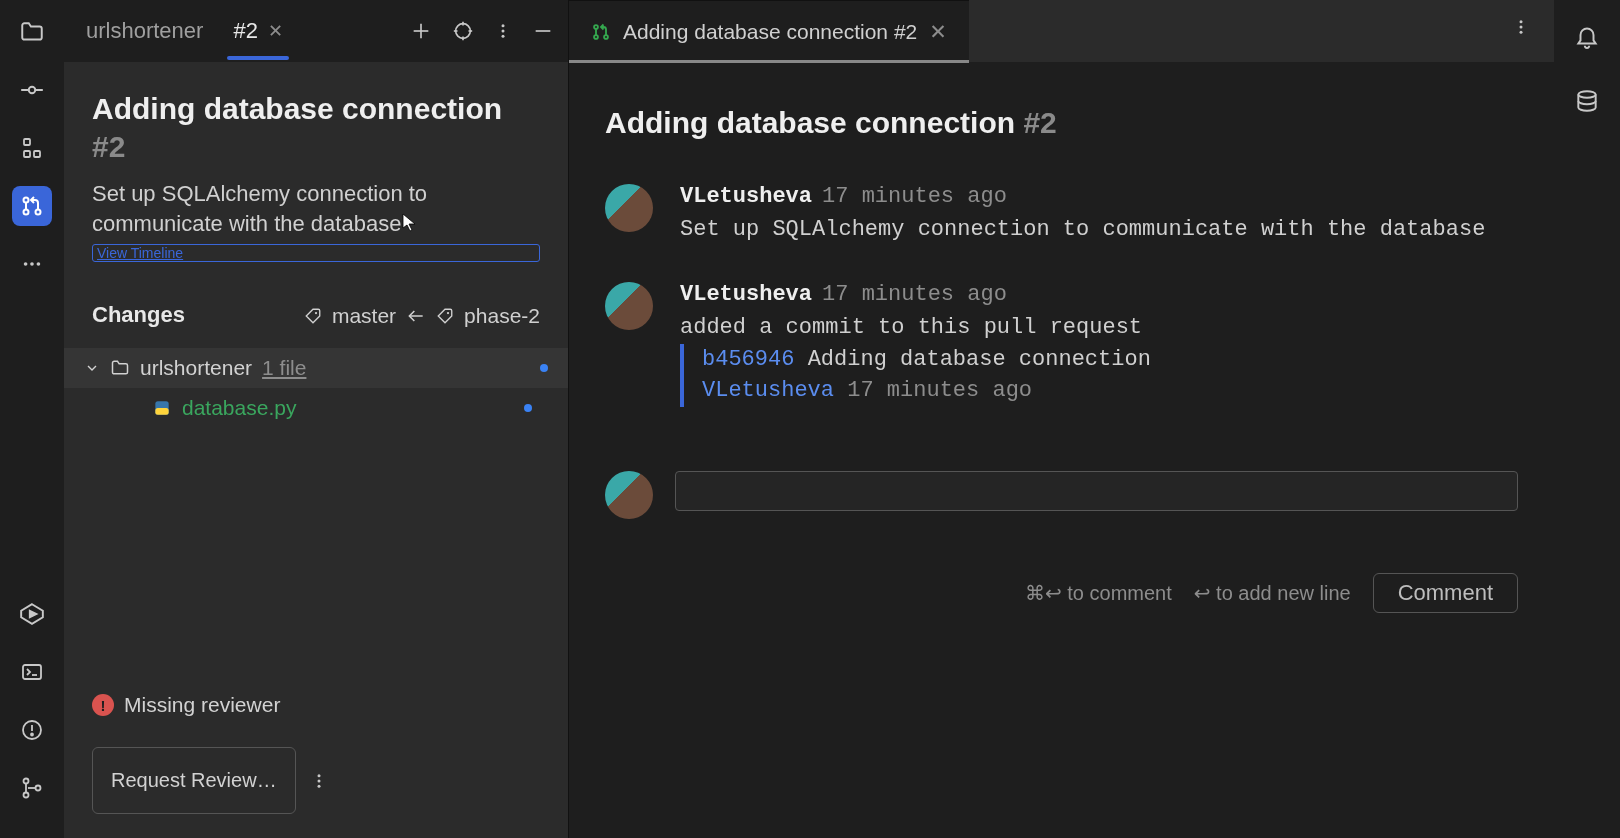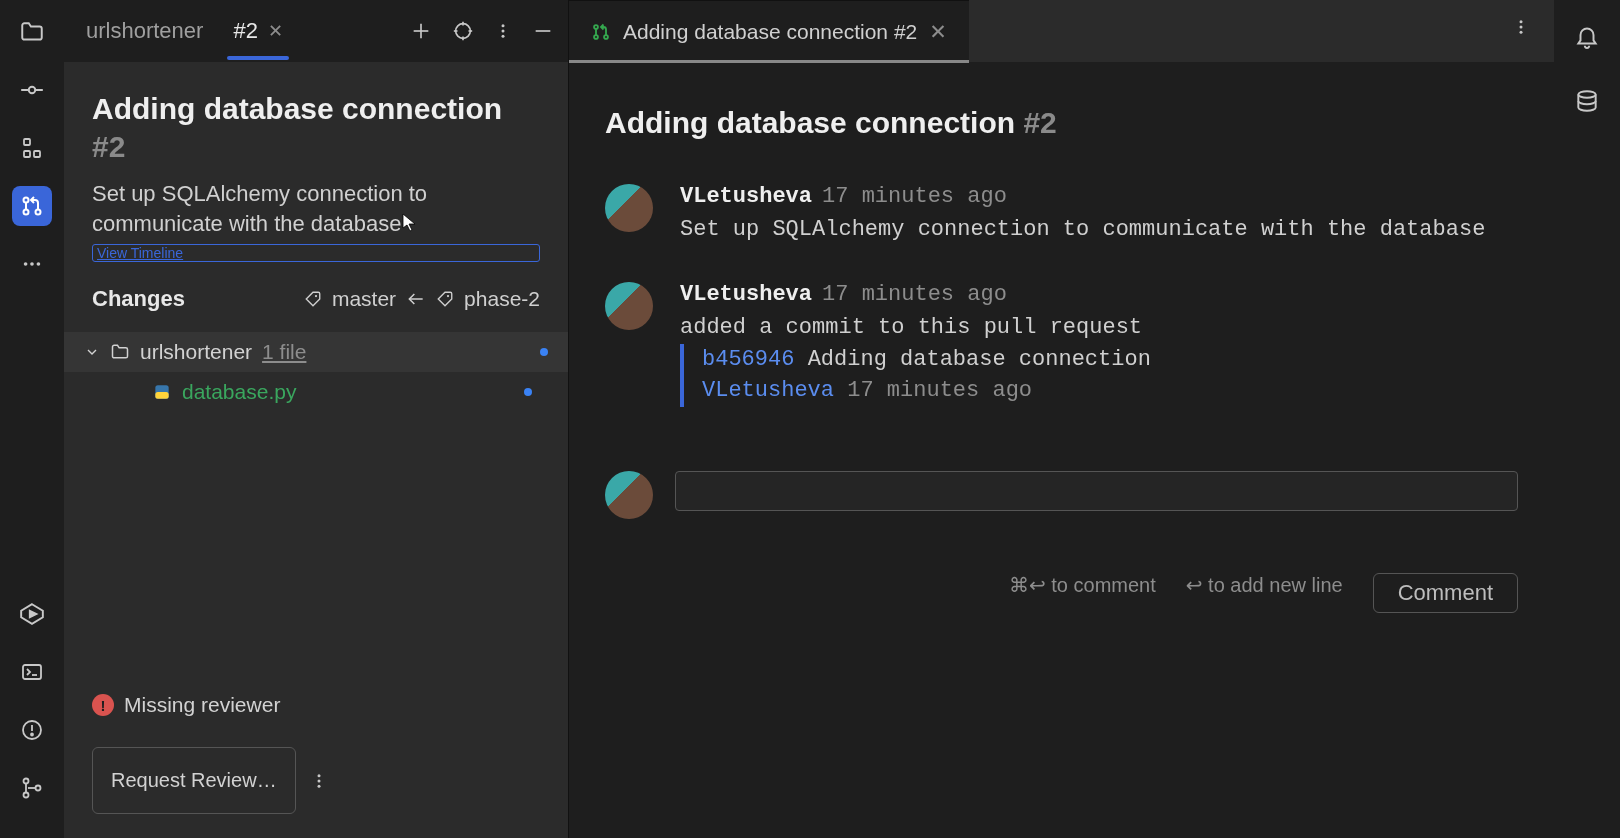--- a/index.html
+++ b/index.html
@@ -56,21 +56,21 @@
   content:""; position:absolute; left:8px; right:8px; bottom:-12px;
   height:4px; background:#3a66d9; border-radius:2px;
 }
 .panel-tabs .close-x { color:#8d8d8d; font-size:18px; }
 .panel-tabs .tab-actions { margin-left:auto; display:flex; align-items:center; gap:20px; color:#c8c8c8; }
 .panel-body { padding: 28px 28px 0 28px; flex:1; display:flex; flex-direction:column; overflow:hidden;}
 .pr-title { font-size: 30px; font-weight:700; color:#efefef; line-height:1.25; }
 .pr-title .pr-num { color:#8a8a8a; font-weight:600; }
 .pr-desc { margin-top:14px; font-size:22px; color:#d0d0d0; line-height:1.35; }
 .view-tl { display:inline-block; margin-top:6px; font-size:14px; color:#3a66d9; text-decoration:underline; border:1px solid #3a66d9; padding:0 4px; border-radius:3px; cursor:pointer; }
-.changes-head { display:flex; align-items:center; margin-top:24px; font-size:22px; }
+.changes-head { display:flex; align-items:flex-end; margin-top:40px; font-size:22px; }
 .changes-head .ch-lbl { font-weight:700; color:#e8e8e8; }
 .changes-head .branches { margin-left:auto; display:flex; align-items:center; gap:10px; color:#d0d0d0; font-size:21px; }
 .tree { margin-top:20px; }
 .tree-row { display:flex; align-items:center; height:40px; font-size:21px; gap:10px; padding:0 8px; color:#d2d2d2; }
 .tree-row.folder { background:#353535; margin:0 -28px; padding:0 20px; }
 .tree-row .dim { color:#8d8d8d;text-decoration:underline; }
 .tree-row .dot { margin-left:auto; width:8px; height:8px; background:#3a82f4; border-radius:50%; }
 .tree-row.file { padding-left:60px; color:#3aa65e; }
 .panel-foot { padding: 0 28px 24px 28px; }
 .warn { display:flex; align-items:center; gap:10px; font-size:21px; color:#d2d2d2; margin-bottom:30px; }
@@ -93,21 +93,21 @@
 .tl-head .author { color:#efefef; font-weight:600; }
 .tl-head .time { color:#8d8d8d; }
 .tl-text { font-size:22px; color:#d0d0d0; margin-top:6px; line-height:1.4; }
 .commit-box { border-left:4px solid #3a66d9; padding-left:18px; font-size:22px; line-height:1.45; }
 .commit-box .sha { color:#5b8def; }
 .commit-box .cmsg { color:#d0d0d0; }
 .commit-box .cauth { color:#5b8def; }
 .commit-box .ctime { color:#8d8d8d; }
 .comment-row { display:flex; gap:22px; margin-top:28px; }
 .comment-input { flex:1; height:40px; background:#252525; border:1px solid #555; border-radius:4px; color:#d0d0d0; padding:0 10px; font-size:18px; }
-.comment-hints { display:flex; justify-content:flex-end; gap:30px; margin-top:18px; font-size:20px; color:#8d8d8d; }
+.comment-hints { display:flex; justify-content:flex-end; align-items:center; gap:22px; margin-top:18px; font-size:20px; color:#8d8d8d; }
 .comment-btn { border:1px solid #555; background:transparent; color:#bdbdbd; font-size:22px; padding:6px 24px; border-radius:6px; cursor:pointer; }
 .right-rail { width:66px; background:#1e1e1e; display:flex; flex-direction:column; align-items:center; padding-top:16px; gap:26px; }
 .right-rail .rail-btn { width:40px; height:40px; display:flex; align-items:center; justify-content:center; color:#c8c8c8; cursor:pointer; }
 .kebab-abs { position:absolute; top:16px; right:24px; color:#c8c8c8; cursor:pointer; }
 svg { display:block; }
 .cursor-fake { position:absolute; left:402px; top:213px; color:#fff; pointer-events:none; }
 </style>
 </head>
 <body>
 

